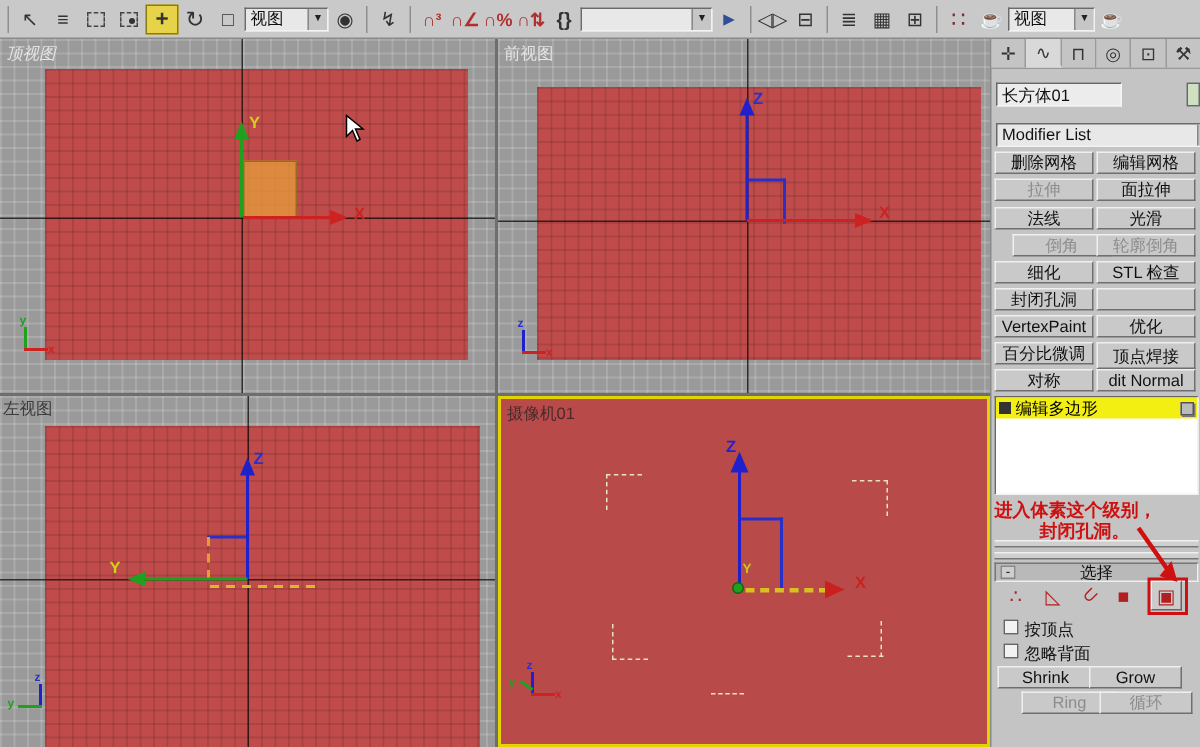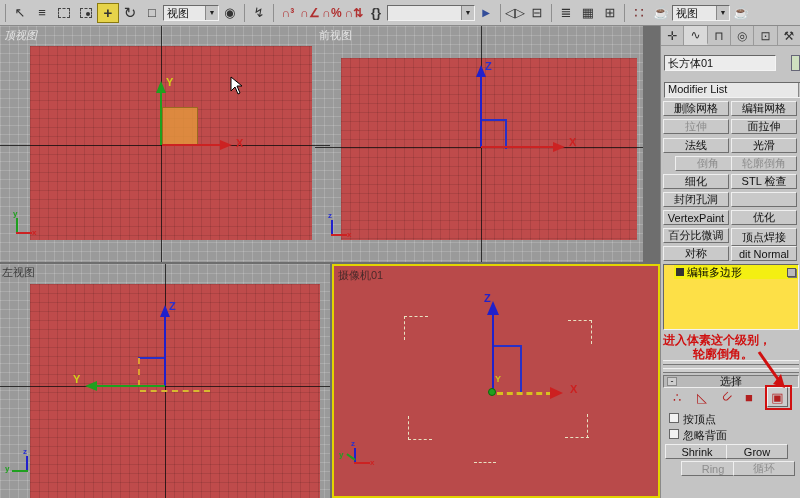--- a/index.html
+++ b/index.html
@@ -9,21 +9,21 @@
   
   #toolbar { position:absolute; left:0; top:0; width:800px; height:26px; background:#c9c9c9;
              border-bottom:1px solid #8a8a8a; display:flex; align-items:center; padding:0 2px; }
   .tb-icon { width:22px; height:20px; display:flex; align-items:center; justify-content:center;
              font-size:13px; color:#333; flex:0 0 auto; }
   .tb-icon.active { background:#e6d34a; border:1px solid #8a7a10; }
   .tb-sep { width:1px; height:18px; background:#8f8f8f; margin:0 3px; flex:0 0 auto; }
   .dash-box { width:12px; height:10px; border:1px dashed #444; display:inline-block; position:relative; }
   .dash-box .dot { position:absolute; right:1px; bottom:1px; width:4px; height:4px; background:#333; border-radius:50%; }
   .combo { height:16px; background:#e8e8e8; border-top:1px solid #6a6a6a; border-left:1px solid #6a6a6a;
-           border-bottom:1px solid #f2f2f2; border-right:1px solid #f2f2f2; display:flex; 
+           border-bottom:1px solid #f2f2f2; border-right:1px solid #f2f2f2; display:flex; align-items:center;
            font-size:11px; color:#111; flex:0 0 auto; }
   .combo .val { flex:1; padding-left:3px; overflow:hidden; white-space:nowrap; }
   .combo .arrow-btn { width:13px; height:100%; background:#c6c6c6; border-left:1px solid #888;
                       display:flex; align-items:center; justify-content:center; font-size:7px; color:#222; }
   .snap { color:#b03030; font-size:12px; font-weight:bold; }
 
   
   #viewarea { position:absolute; left:0; top:26px; width:660px; height:472px; background:#6e6e6e; }
   .viewport { position:absolute; overflow:hidden; background-color:#9a9a9a;
               background-image:linear-gradient(rgba(255,255,255,.16) 1px,transparent 1px),
@@ -50,23 +50,23 @@
   .tab { flex:1; display:flex; align-items:center; justify-content:center; font-size:12px; color:#333;
          border-right:1px solid #9a9a9a; background:#c4c4c4; }
   .tab.active { background:#d9d9d9; border-bottom:2px solid #d9d9d9; }
   .field { position:absolute; background:#ececec; border-top:1px solid #666; border-left:1px solid #666;
            border-bottom:1px solid #f4f4f4; border-right:1px solid #f4f4f4; font-size:11px; color:#111;
            display:flex; align-items:center; padding-left:3px; overflow:hidden; white-space:nowrap; }
   .btn { position:absolute; background:#c9c9c9; border-top:1px solid #efefef; border-left:1px solid #efefef;
          border-right:1px solid #6f6f6f; border-bottom:1px solid #6f6f6f; font-size:11px; color:#111;
          display:flex; align-items:center; justify-content:center; overflow:hidden; white-space:nowrap; }
   .btn.disabled { color:#8d8d8d; }
-  .stackbox { position:absolute; left:2px; top:238px; width:136px; height:66px; background:#fde047;
+  .stackbox { position:absolute; left:2px; top:238px; width:136px; height:66px; background:#ffffff;
               border-top:1px solid #666; border-left:1px solid #666; border-bottom:1px solid #f2f2f2;
-              border-right:1px solid #f2f2f2;padding-left:10px; }
+              border-right:1px solid #f2f2f2; }
   .stackrow { height:14px; background:#f4ef12; display:flex; align-items:center; font-size:11px; color:#000;
               padding:0 2px; }
   .stackrow .plusbox { width:8px; height:8px; background:#333; margin-right:3px; flex:0 0 auto; }
   .stackrow .row-label { flex:1; overflow:hidden; white-space:nowrap; }
   .stackrow .stack-ico { width:9px; height:9px; border:1px solid #555; background:#bbb; box-shadow:1px 1px 0 #777; flex:0 0 auto; }
   .thinbar { position:absolute; left:2px; width:136px; height:5px; background:#cfcfcf;
              border-top:1px solid #f0f0f0; border-bottom:1px solid #777; }
   .rollout-hd { position:absolute; left:2px; width:136px; height:13px; background:#b9b9b9;
                 border-top:1px solid #777; border-left:1px solid #777; border-bottom:1px solid #eee;
                 border-right:1px solid #eee; font-size:11px; color:#111; display:flex; align-items:center; }
@@ -201,21 +201,21 @@
         <div style="position:absolute;left:8px;top:4px;width:2px;height:16px;background:#1fa01f;"></div>
         <div style="position:absolute;left:8px;top:18px;width:16px;height:2px;background:#cc2222;"></div>
         <span class="t-lab" style="left:5px;top:-5px;color:#1fa01f;">Y</span>
         <span class="t-lab" style="left:24px;top:14px;color:#cc2222;">X</span>
       </div>
       <svg id="cursor-svg" style="left:230px;top:50px;" width="14" height="20">
         <polygon points="1,1 1,15 5,11 8,18 10,17 7,10 12,10" fill="#ffffff" stroke="#000000" stroke-width="1"></polygon>
       </svg>
     </div>
 
-    <div class="viewport" style="left:315px;top:0;width:328px;height:236px;">
+    <div class="viewport" style="left:332px;top:0;width:328px;height:236px;">
       <div class="vp-label" style="left:4px;top:2px;color:#e4e4e4;">前视图</div>
       <div class="redplane" style="left:26px;top:32px;width:296px;height:182px;"></div>
       <div class="cross-v" style="left:166px;"></div>
       <div class="cross-h" style="top:121px;"></div>
       <div class="shaft" style="left:166px;top:93px;width:26px;height:2px;background:#2830c8;"></div>
       <div class="shaft" style="left:190px;top:93px;width:2px;height:30px;background:#2830c8;"></div>
       <div class="shaft" style="left:165px;top:50px;width:2px;height:71px;background:#2020cc;"></div>
       <div class="head" style="left:161px;top:39px;border-left:5px solid transparent;border-right:5px solid transparent;border-bottom:12px solid #2020cc;"></div>
       <div class="axis-label" style="left:170px;top:34px;color:#2830d0;">Z</div>
       <div class="shaft" style="left:166px;top:120px;width:72px;height:2px;background:#cc2222;"></div>
@@ -300,21 +300,21 @@
           <span>◎</span>
         </div>
       <div class="tab">
           <span>⊡</span>
         </div>
       <div class="tab">
           <span>⚒</span>
         </div>
     </div>
 
-    <div class="field" style="left:3px;top:29px;width:112px;height:16px;">
+    <div class="field" style="left:3px;top:29px;width:84px;height:16px;">
         <span>长方体01</span>
       </div>
     <div style="position:absolute;left:130px;top:29px;width:9px;height:16px;background:#cfe0c0;border:1px solid #667;"></div>
 
     <div class="combo" style="position:absolute;left:3px;top:56px;width:148px;height:16px;">
       <span class="val">Modifier List</span>
       <span class="arrow-btn">▼</span>
     </div>
 
     <div class="btn" style="left:2px;top:75px;width:66px;height:15px;">删除网格</div>
@@ -338,21 +338,21 @@
 
     <div class="stackbox">
       <div class="stackrow">
         <span class="plusbox"></span>
         <span class="row-label">编辑多边形</span>
         <span class="stack-ico"></span>
       </div>
     </div>
 
     <div class="annot" style="left:2px;top:306px;">进入体素这个级别，</div>
-    <div class="annot" style="left:32px;top:320px;">轮廓倒角。</div>
+    <div class="annot" style="left:32px;top:320px;">封闭孔洞。</div>
     <svg id="annot-arrow-svg">
       <line x1="98" y1="26" x2="119" y2="56" stroke="#d01010" stroke-width="3"></line>
       <polygon points="112,58 124,62 120,48" fill="#d01010"></polygon>
     </svg>
 
     <div class="thinbar" style="top:334px;"></div>
     <div class="thinbar" style="top:342px;"></div>
 
     <div class="rollout-hd" style="top:349px;">
       <span class="minus">-</span>

